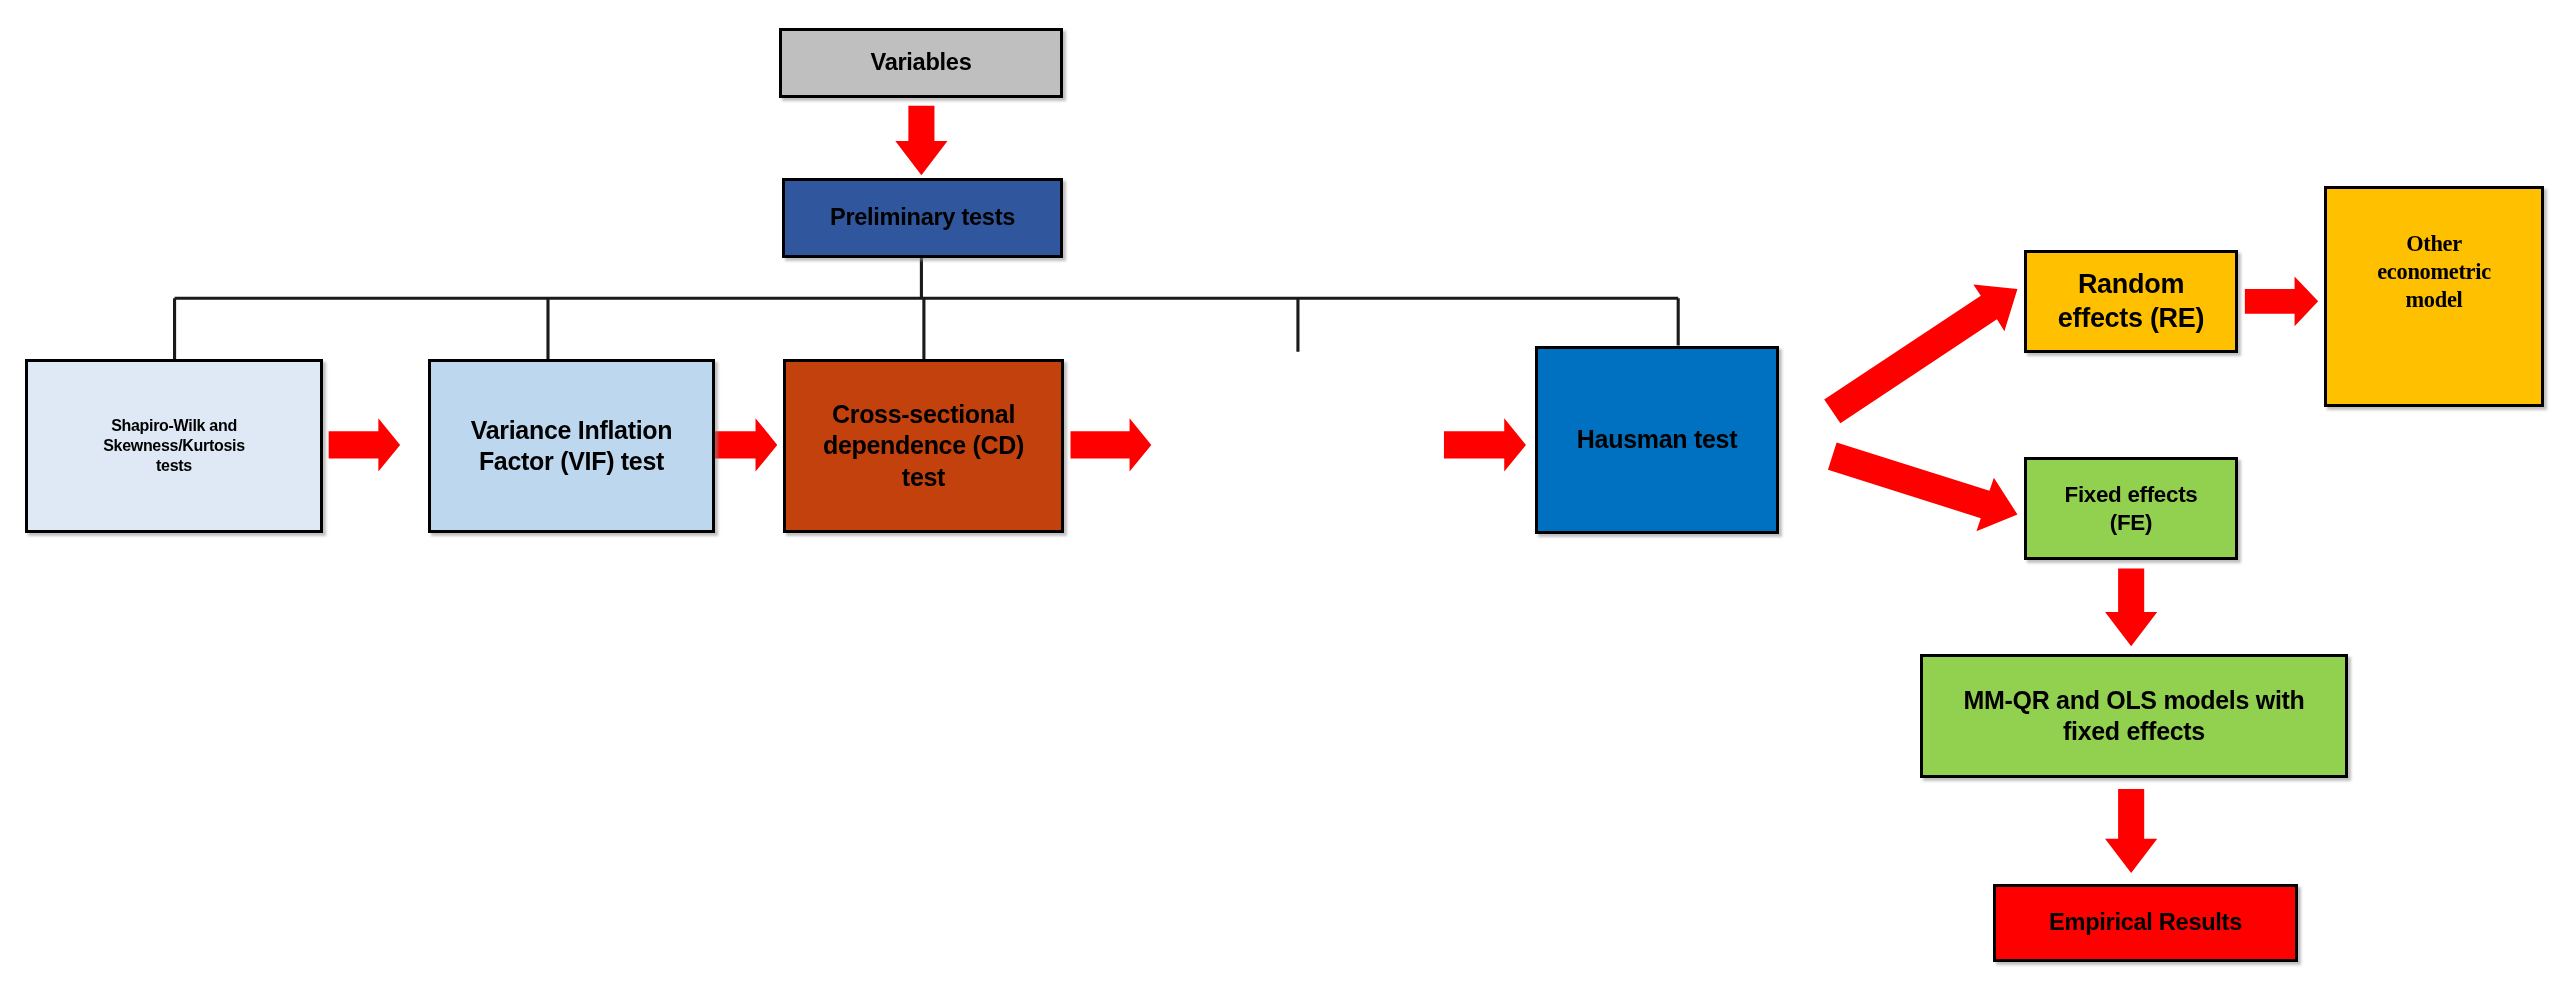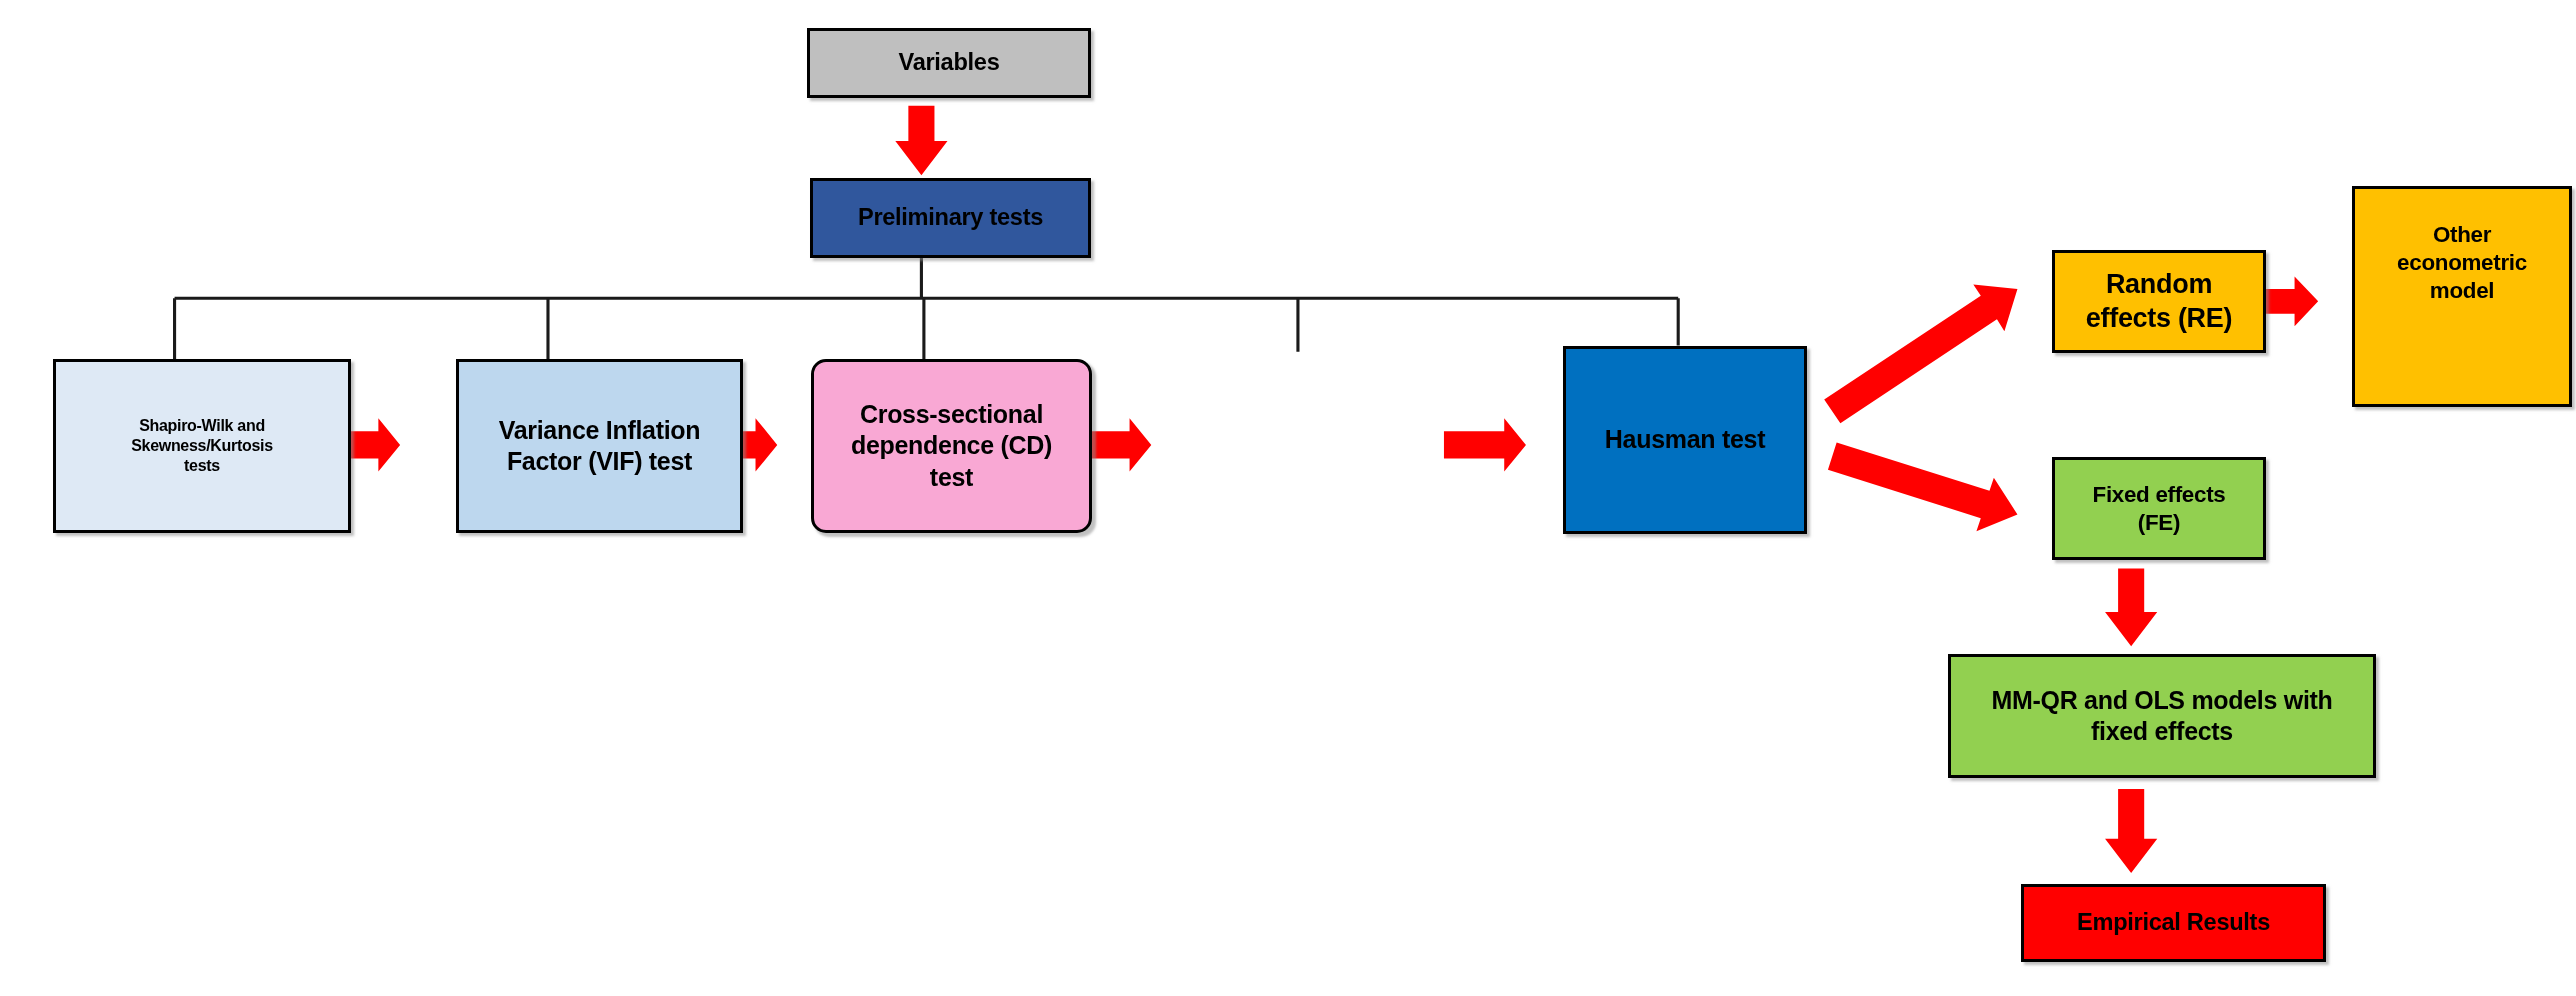--- a/index.html
+++ b/index.html
@@ -22,38 +22,37 @@
     box-sizing: border-box;
     border: 3.7px solid #000000;
     display: flex;
     align-items: center;
     justify-content: center;
     text-align: center;
     font-weight: bold;
     color: #000000;
     letter-spacing: -0.3px;
     box-shadow: 3.1px 3.1px 2.5px rgba(140,140,140,0.55);
-    margin-left: 28px;
   }
   .node .label {
     white-space: pre-line;
     line-height: 1.25;
     padding: 2.5px 6.2px;
   }
   
   #n-variables      { left: 779px; top:   28px; width: 284px; height: 70px; font-size: 23.6px; }
   #n-preliminary    { left: 782px; top:  178px; width: 281px; height: 80px; font-size: 23.6px; align-items: center; }
   #n-shapiro        { left:   25px; top:  359px; width: 298px; height: 174px; font-size: 16px; }
   #n-vif            { left:  428px; top:  359px; width: 287px; height: 174px; font-size: 25px; }
   #n-cd             { left: 783px; top:  359px; width: 281px; height: 174px; font-size: 25px; }
   #n-panel          { left: 1158px; top:  352px; width: 280px; height: 182px; font-size: 25px; }
   #n-hausman        { left: 1535px; top:  346px; width: 244px; height: 188px; font-size: 25px; }
   #n-random-effects { left: 2024px; top:  250px; width: 214px; height: 103px; font-size: 27px; }
   #n-other-model    { left: 2324px; top:  186px; width: 220px; height: 221px; font-size: 22.4px; align-items: flex-start; }
-  #n-other-model .label { padding-top: 32px; }
+  #n-other-model .label { padding-top: 41px; font-family: Liberation Serif, serif; }
   #n-fixed-effects  { left: 2024px; top:  457px; width: 214px; height: 103px; font-size: 22.4px; }
   #n-mmqr           { left: 1920px; top: 654px; width: 428px; height: 124px; font-size: 25px; }
   #n-empirical      { left: 1993px; top: 884px; width: 305px; height: 78px; font-size: 23.6px; }
 </style>
 </head>
 <body>
 
 <div class="canvas">
 
   <svg class="edges-svg" viewBox="0 0 4144 1603" aria-hidden="true">
@@ -93,21 +92,21 @@
     <span class="label">Shapiro-Wilk and
 Skewness/Kurtosis
 tests</span>
   </div>
 
   <div class="node" id="n-vif" style="background-color: rgb(189, 215, 238);">
     <span class="label">Variance Inflation
 Factor (VIF) test</span>
   </div>
 
-  <div class="node" id="n-cd" style="background-color: #f9a8d4; border-radius: 15px;">
+  <div class="node" id="n-cd" style="background-color: #c2410c;">
     <span class="label">Cross-sectional
 dependence (CD)
 test</span>
   </div>
 
 
   <div class="node" id="n-hausman" style="background-color: rgb(0, 112, 192);">
     <span class="label">Hausman test</span>
   </div>
 

